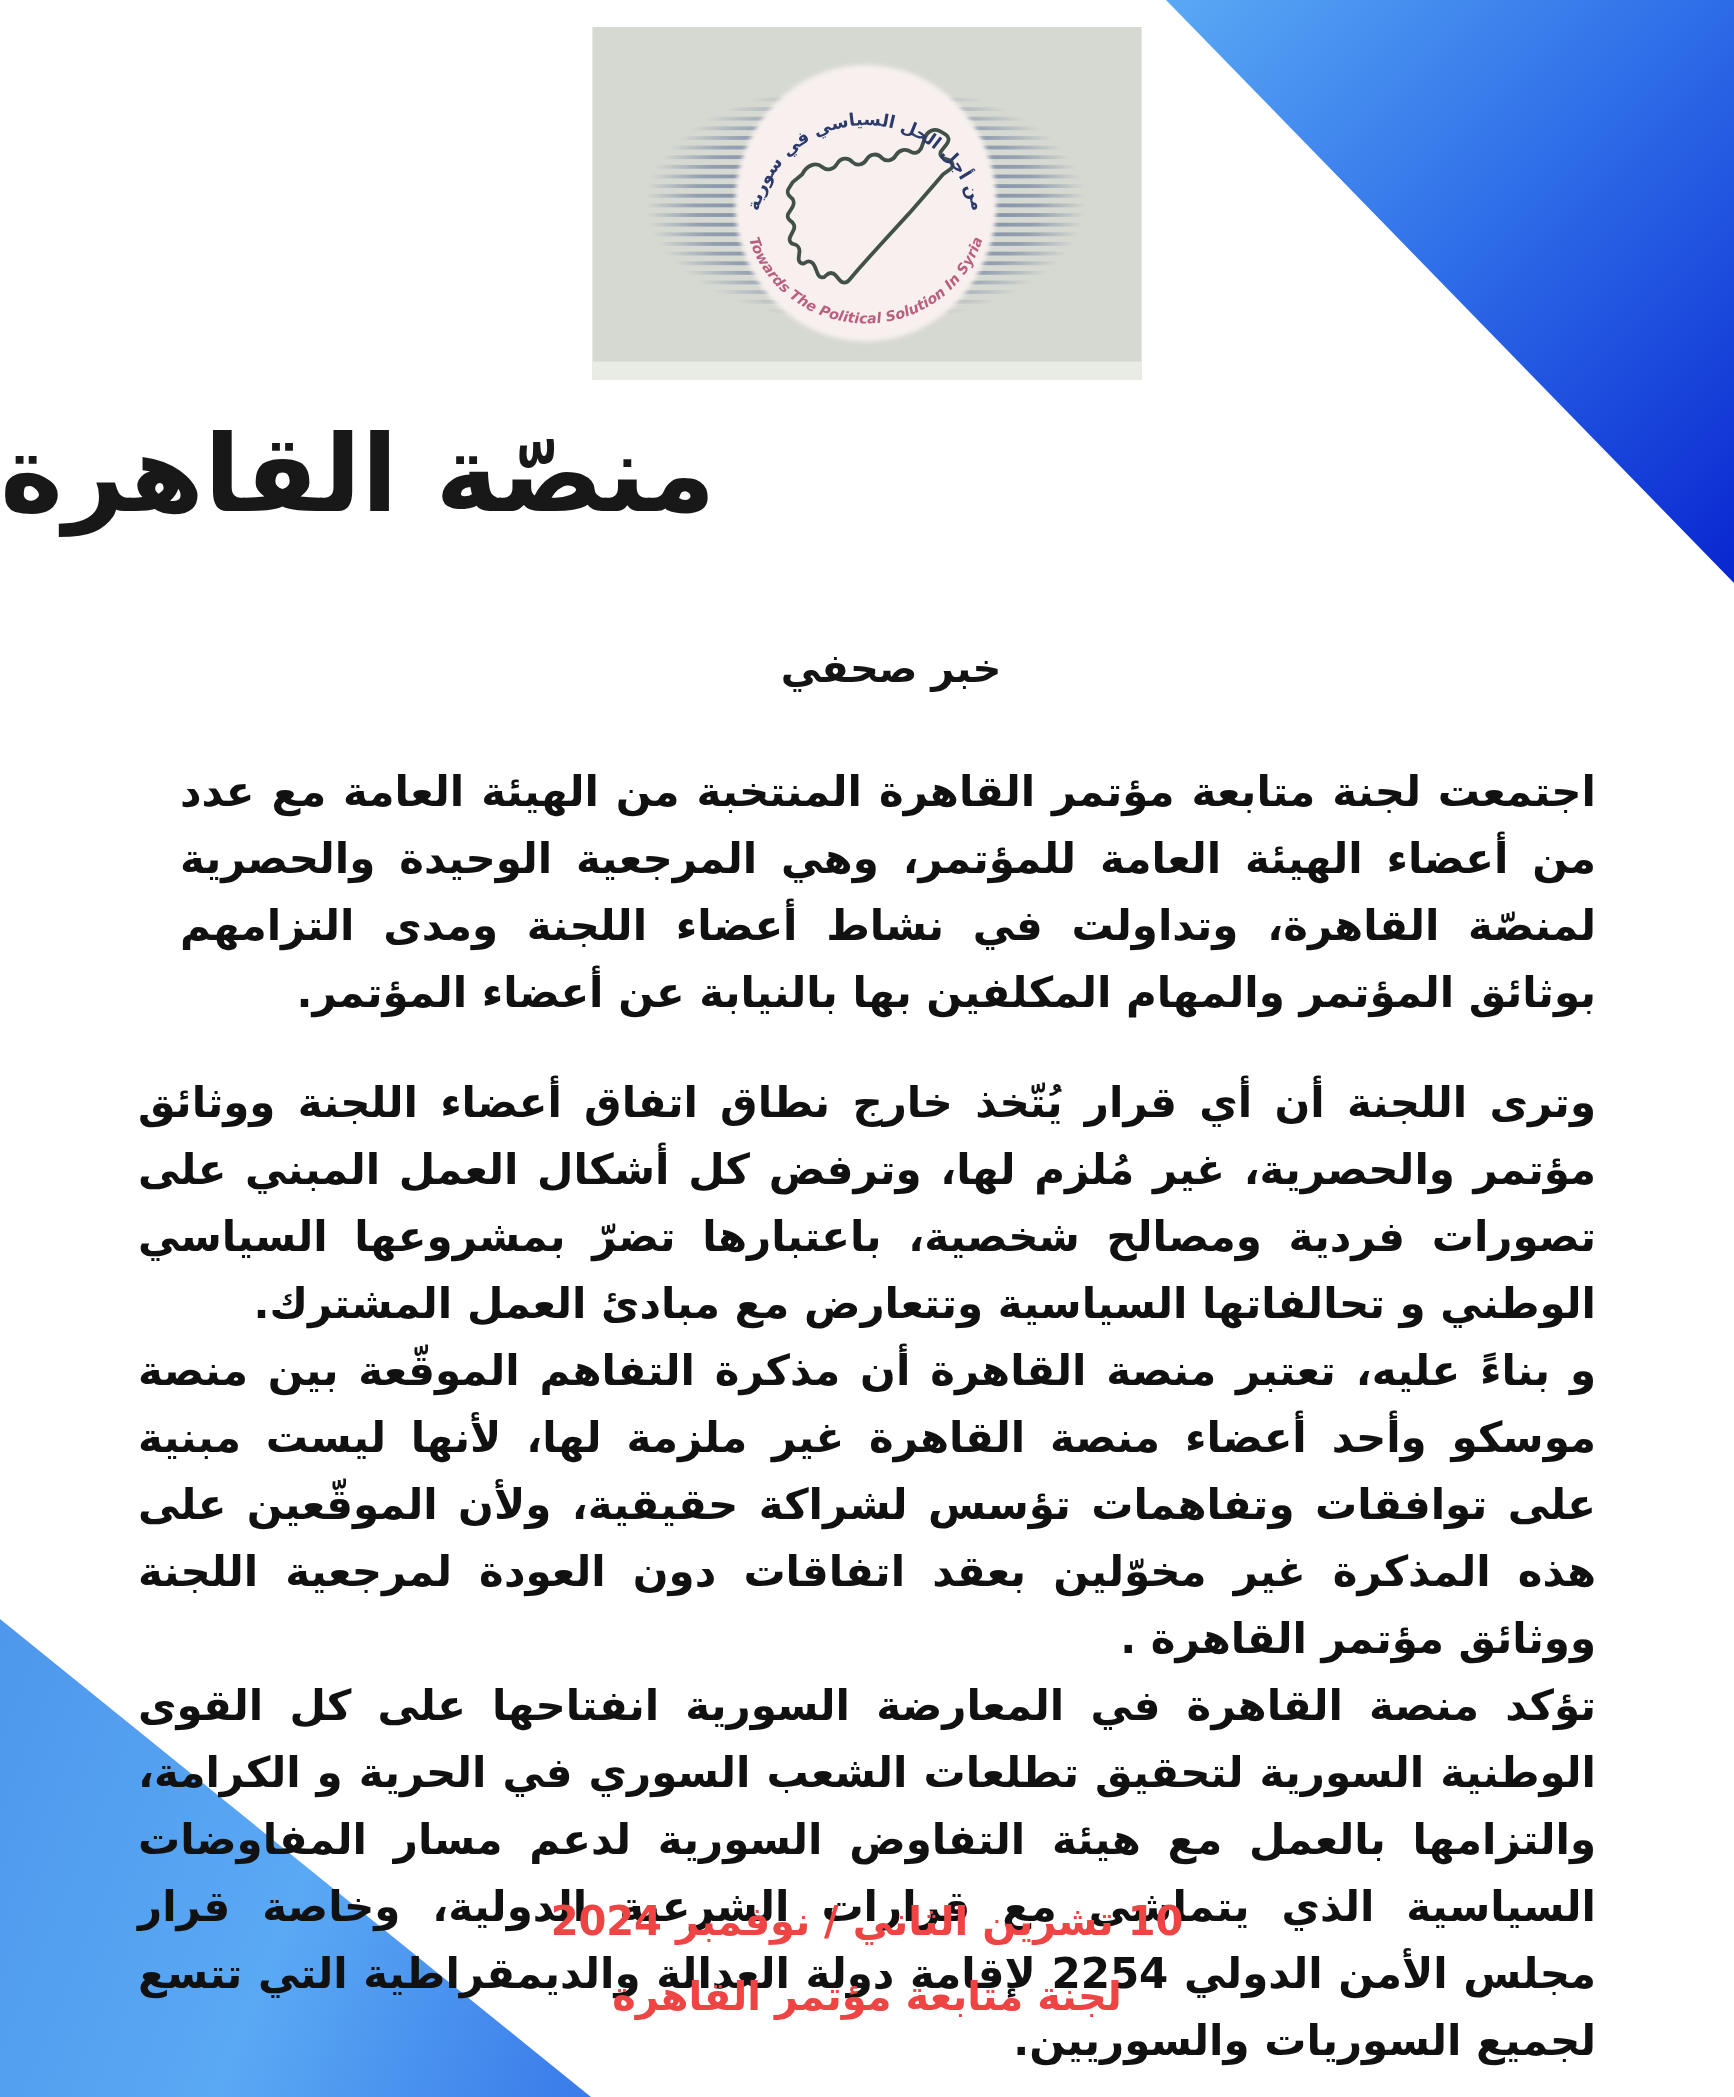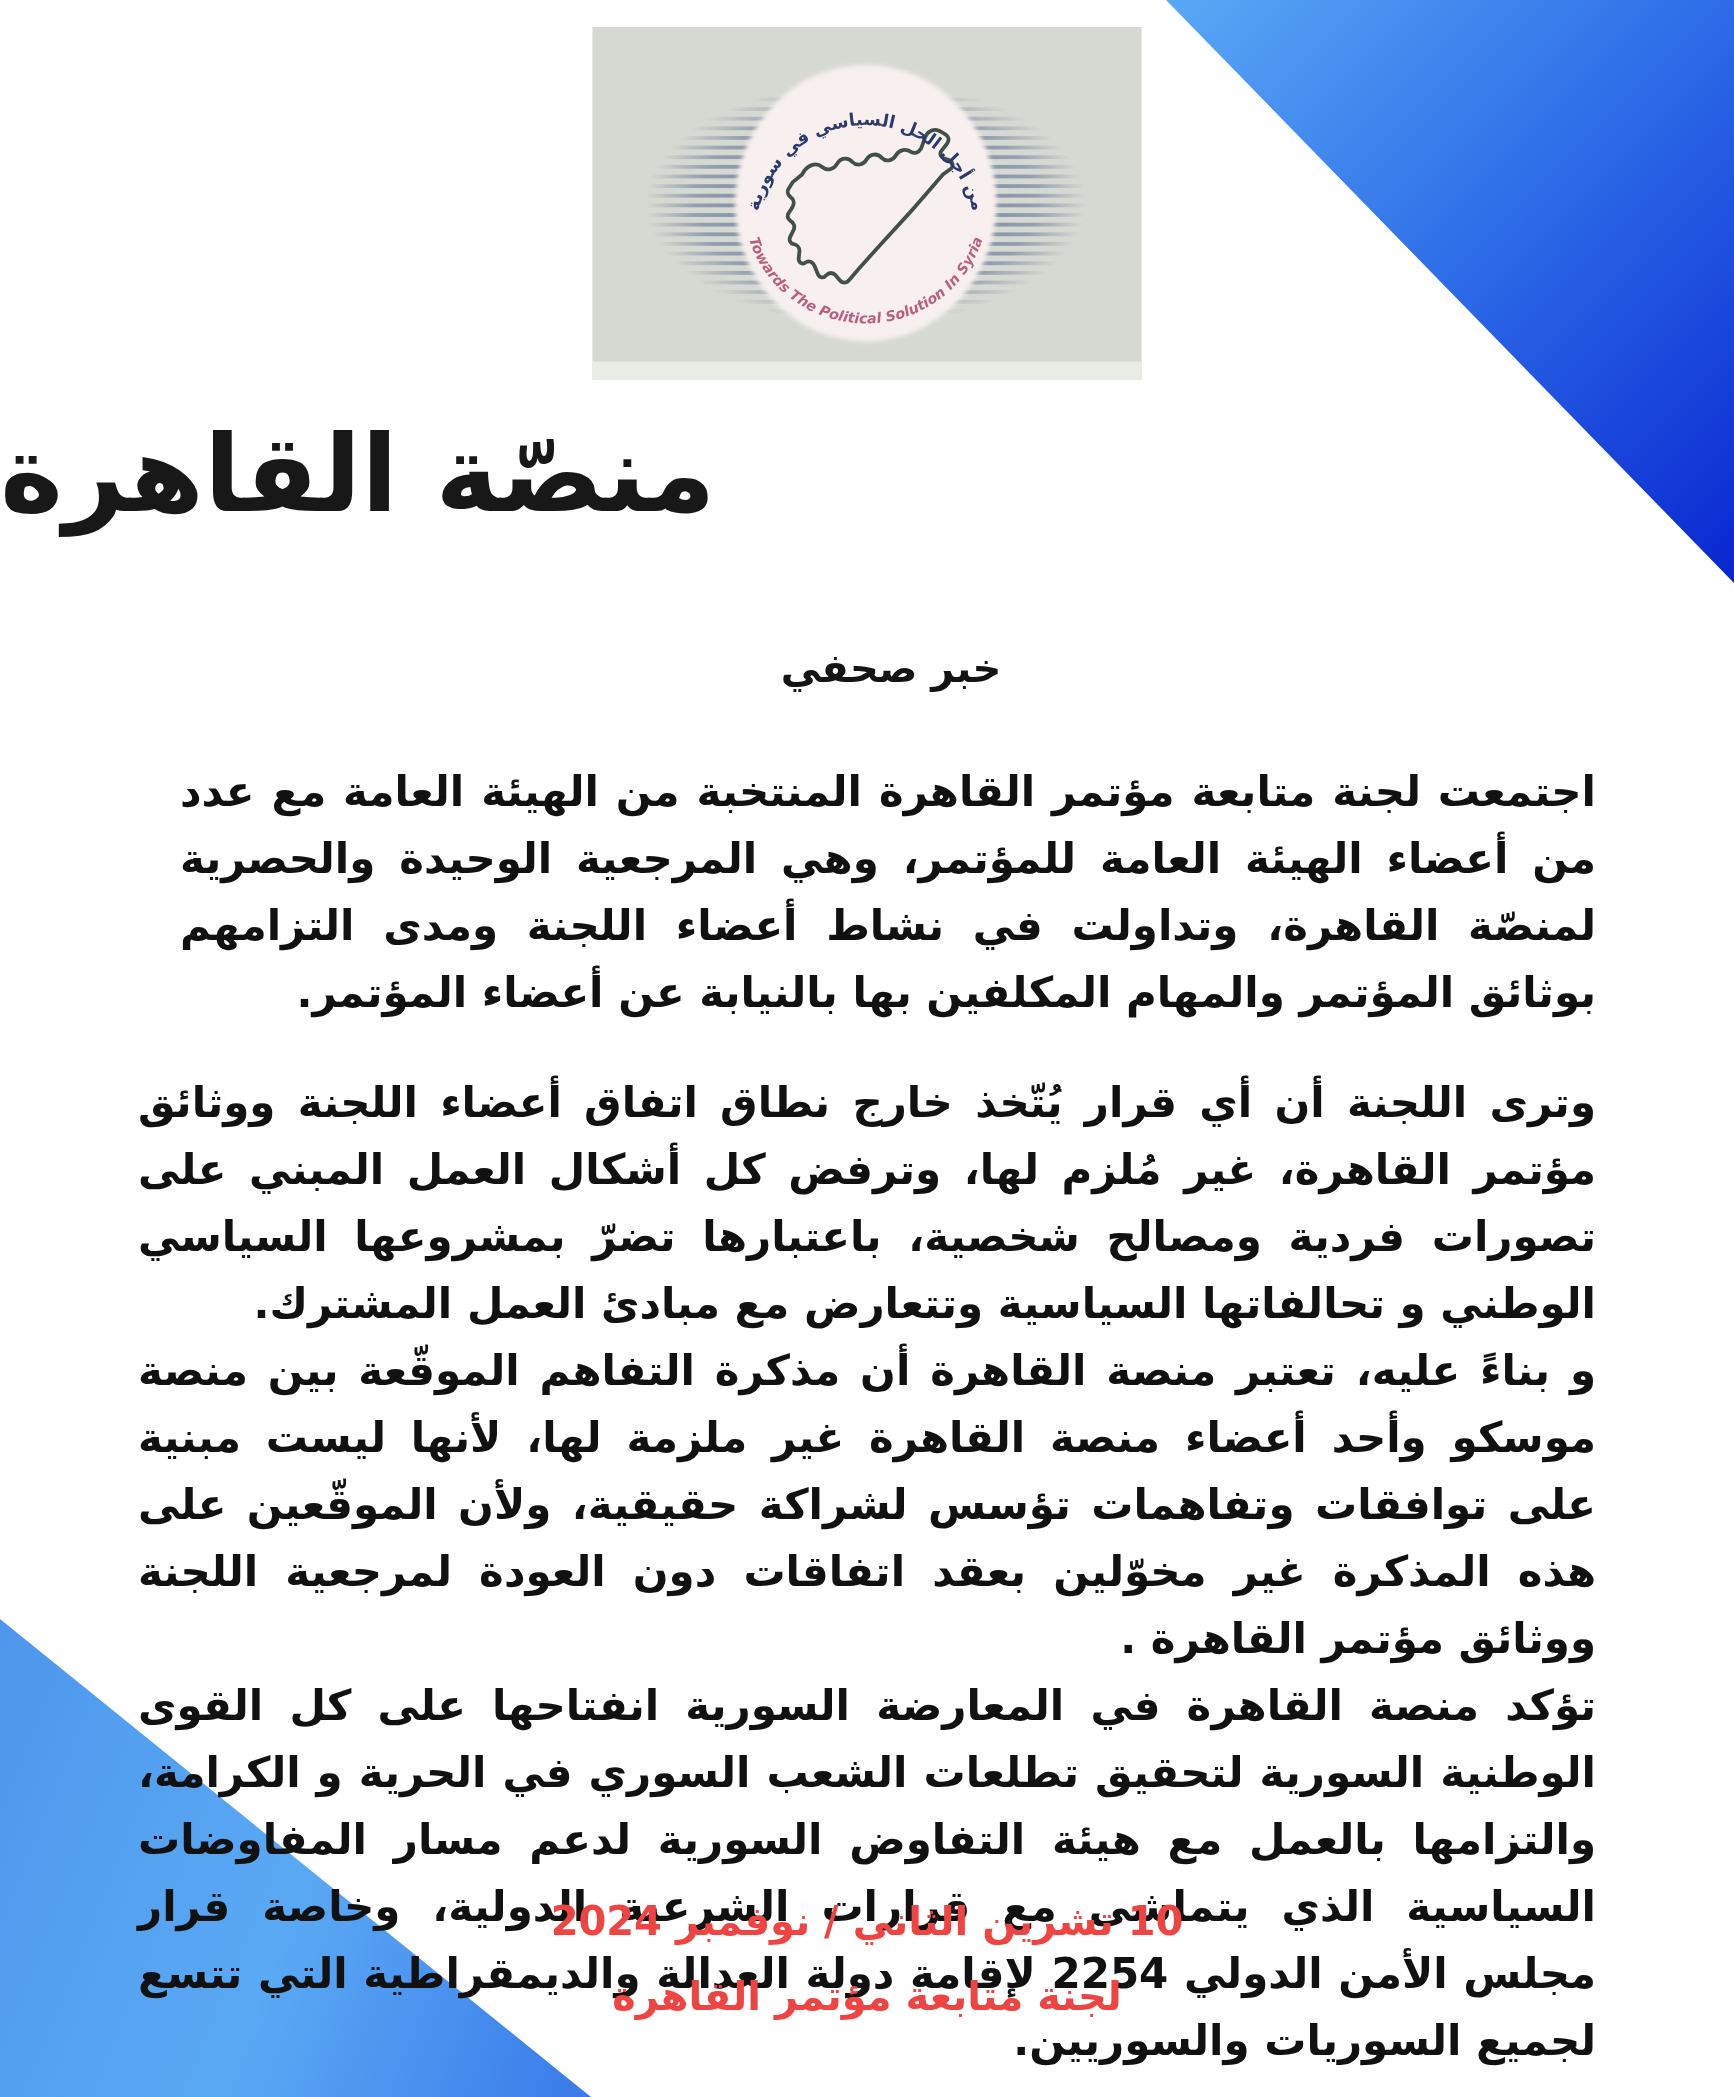--- a/index.html
+++ b/index.html
@@ -108,21 +108,21 @@
       </text>
     </svg>
   </div>
 
   <div class="brand-title">منصّة القاهرة</div>
 
   <div class="press-label">خبر صحفي</div>
 
   <div class="body-text">
     <p class="lead-gap">اجتمعت لجنة متابعة مؤتمر القاهرة المنتخبة من الهيئة العامة مع عدد من أعضاء الهيئة العامة للمؤتمر، وهي المرجعية الوحيدة والحصرية لمنصّة القاهرة، وتداولت في نشاط أعضاء اللجنة ومدى التزامهم بوثائق المؤتمر والمهام المكلفين بها بالنيابة عن أعضاء المؤتمر.</p>
-    <p>وترى اللجنة أن أي قرار يُتّخذ خارج نطاق اتفاق أعضاء اللجنة ووثائق مؤتمر القاهرة، غير مُلزم لها، وترفض كل أشكال العمل المبني على تصورات فردية ومصالح شخصية، باعتبارها تضرّ بمشروعها السياسي الوطني و تحالفاتها السياسية وتتعارض مع مبادئ العمل المشترك.</p>
+    <p>وترى اللجنة أن أي قرار يُتّخذ خارج نطاق اتفاق أعضاء اللجنة ووثائق مؤتمر والحصرية، غير مُلزم لها، وترفض كل أشكال العمل المبني على تصورات فردية ومصالح شخصية، باعتبارها تضرّ بمشروعها السياسي الوطني و تحالفاتها السياسية وتتعارض مع مبادئ العمل المشترك.</p>
     <p>و بناءً عليه، تعتبر منصة القاهرة أن مذكرة التفاهم الموقّعة بين منصة موسكو وأحد أعضاء منصة القاهرة غير ملزمة لها، لأنها ليست مبنية على توافقات وتفاهمات تؤسس لشراكة حقيقية، ولأن الموقّعين على هذه المذكرة غير مخوّلين بعقد اتفاقات دون العودة لمرجعية اللجنة ووثائق مؤتمر القاهرة .</p>
     <p>تؤكد منصة القاهرة في المعارضة السورية انفتاحها على كل القوى الوطنية السورية لتحقيق تطلعات الشعب السوري في الحرية و الكرامة، والتزامها بالعمل مع هيئة التفاوض السورية لدعم مسار المفاوضات السياسية الذي يتماشى مع قرارات الشرعية الدولية، وخاصة قرار مجلس الأمن الدولي 2254 لإقامة دولة العدالة والديمقراطية التي تتسع لجميع السوريات والسوريين.</p>
   </div>
 
   <div class="footer-block">
     <div>10 تشرين الثاني / نوفمبر 2024</div>
     <div>لجنة متابعة مؤتمر القاهرة</div>
   </div>
 
 </div>

